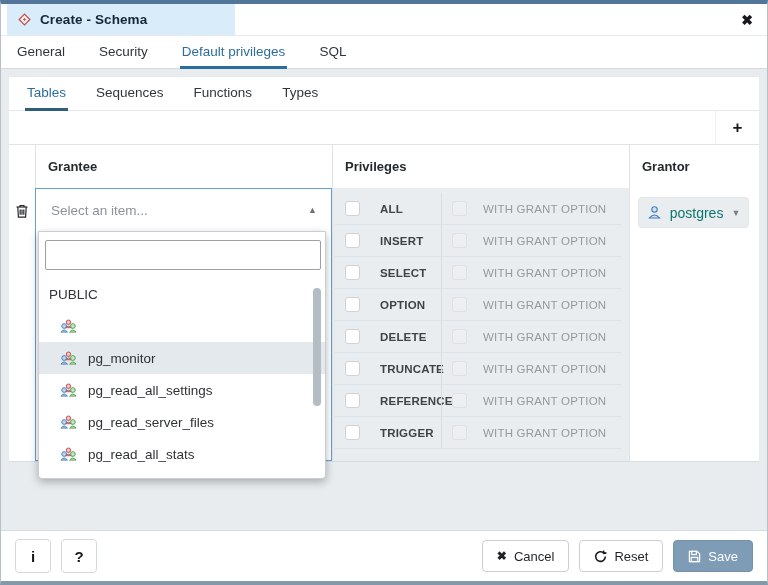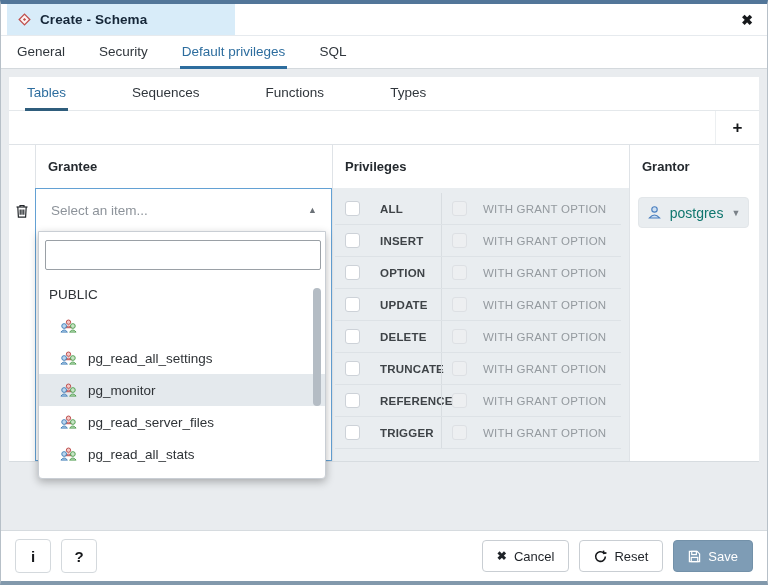--- a/index.html
+++ b/index.html
@@ -22,21 +22,21 @@
 
   
   .tabbar { height:34px; border-top:1px solid #e6eaee; border-bottom:1px solid #d4d9dd; display:flex; align-items:stretch; padding-left:14px; background:#fff; }
   .tab { display:flex; align-items:center; padding:0 2px; margin-right:30px; font-size:13.5px; color:#30363c; border-bottom:3px solid transparent; margin-bottom:-1px; cursor:pointer; }
   .tab.active { color:#2d6d9e; border-bottom-color:#2d6d9e; }
 
   
   .content { flex:1; background:#e9ecef; padding:8px 8px 0 8px; position:relative; }
   .panel { background:#fff; border-bottom:1px solid #d7dce0; }
 
-  .subtabbar { height:34px; border-bottom:1px solid #e4e8eb; display:flex; align-items:stretch; padding-left:16px;gap:36px; }
+  .subtabbar { height:34px; border-bottom:1px solid #e4e8eb; display:flex; align-items:stretch; padding-left:16px; }
   .subtab { display:flex; align-items:center; padding:0 2px; margin-right:26px; font-size:13.5px; color:#30363c; border-bottom:3px solid transparent; margin-bottom:-1px; cursor:pointer; }
   .subtab.active { color:#2d6d9e; border-bottom-color:#2f5d7c; }
 
   .toolbar { height:34px; border-bottom:1px solid #dfe3e7; display:flex; align-items:center; justify-content:flex-end; }
   .addbtn { width:44px; height:100%; border:none; border-left:1px solid #eceff1; background:#fff; font-size:17px; font-weight:bold; color:#16181b; cursor:pointer; }
 
   .gheader { display:flex; height:43px; }
   .gheader .hcell { display:flex; align-items:center; padding-left:12px; font-size:13px; font-weight:bold; color:#24292e; border-left:1px solid #dfe3e7; }
   .grow { display:flex; height:273px;justify-content:space-between; }
 
@@ -194,60 +194,60 @@
                         <path d="M2 14.4 Q5.4 10 8.8 14.4 Z"></path>
                       </g>
                     <g stroke="#4f9d4f" fill="#c9e5c6">
                         <circle cx="14.6" cy="8" r="2.5"></circle>
                         <path d="M11.2 14.4 Q14.6 10 18 14.4 Z"></path>
                       </g>
                   </svg>
                 </span>
               </div>
 
+              <div class="ditem iconed sel">
+                <span class="role-icon">
+                  <svg width="19" height="16" viewBox="0 0 20 16" stroke-width="1">
+                    <g stroke="#b94a48" fill="#f4c7c6">
+                        <circle cx="10" cy="4" r="2.3"></circle>
+                        <path d="M6.9 9.8 Q10 6.2 13.1 9.8 Z"></path>
+                      </g>
+                    <g stroke="#3f7cb6" fill="#bcd7ef">
+                        <circle cx="5.4" cy="8" r="2.5"></circle>
+                        <path d="M2 14.4 Q5.4 10 8.8 14.4 Z"></path>
+                      </g>
+                    <g stroke="#4f9d4f" fill="#c9e5c6">
+                        <circle cx="14.6" cy="8" r="2.5"></circle>
+                        <path d="M11.2 14.4 Q14.6 10 18 14.4 Z"></path>
+                      </g>
+                  </svg>
+                </span>
+                <span>pg_monitor</span>
+              </div>
+
               <div class="ditem iconed">
                 <span class="role-icon">
                   <svg width="19" height="16" viewBox="0 0 20 16" stroke-width="1">
                     <g stroke="#b94a48" fill="#f4c7c6">
                         <circle cx="10" cy="4" r="2.3"></circle>
                         <path d="M6.9 9.8 Q10 6.2 13.1 9.8 Z"></path>
                       </g>
                     <g stroke="#3f7cb6" fill="#bcd7ef">
                         <circle cx="5.4" cy="8" r="2.5"></circle>
                         <path d="M2 14.4 Q5.4 10 8.8 14.4 Z"></path>
                       </g>
                     <g stroke="#4f9d4f" fill="#c9e5c6">
                         <circle cx="14.6" cy="8" r="2.5"></circle>
                         <path d="M11.2 14.4 Q14.6 10 18 14.4 Z"></path>
                       </g>
                   </svg>
                 </span>
                 <span>pg_read_all_settings</span>
               </div>
 
-              <div class="ditem iconed sel">
-                <span class="role-icon">
-                  <svg width="19" height="16" viewBox="0 0 20 16" stroke-width="1">
-                    <g stroke="#b94a48" fill="#f4c7c6">
-                        <circle cx="10" cy="4" r="2.3"></circle>
-                        <path d="M6.9 9.8 Q10 6.2 13.1 9.8 Z"></path>
-                      </g>
-                    <g stroke="#3f7cb6" fill="#bcd7ef">
-                        <circle cx="5.4" cy="8" r="2.5"></circle>
-                        <path d="M2 14.4 Q5.4 10 8.8 14.4 Z"></path>
-                      </g>
-                    <g stroke="#4f9d4f" fill="#c9e5c6">
-                        <circle cx="14.6" cy="8" r="2.5"></circle>
-                        <path d="M11.2 14.4 Q14.6 10 18 14.4 Z"></path>
-                      </g>
-                  </svg>
-                </span>
-                <span>pg_monitor</span>
-              </div>
-
               <div class="ditem iconed">
                 <span class="role-icon">
                   <svg width="19" height="16" viewBox="0 0 20 16" stroke-width="1">
                     <g stroke="#b94a48" fill="#f4c7c6">
                         <circle cx="10" cy="4" r="2.3"></circle>
                         <path d="M6.9 9.8 Q10 6.2 13.1 9.8 Z"></path>
                       </g>
                     <g stroke="#3f7cb6" fill="#bcd7ef">
                         <circle cx="5.4" cy="8" r="2.5"></circle>
                         <path d="M2 14.4 Q5.4 10 8.8 14.4 Z"></path>
@@ -303,31 +303,31 @@
                 <span class="plabel">INSERT</span>
               </div>
             <div class="pright">
                 <span class="cb cb-dis"></span>
                 <span class="glabel">WITH GRANT OPTION</span>
               </div>
           </div>
           <div class="prow">
             <div class="pleft">
                 <span class="cb"></span>
+                <span class="plabel">SELECT</span>
+              </div>
+            <div class="pright">
+                <span class="cb cb-dis"></span>
+                <span class="glabel">WITH GRANT OPTION</span>
+              </div>
+          </div>
+          <div class="prow">
+            <div class="pleft">
+                <span class="cb"></span>
                 <span class="plabel">OPTION</span>
-              </div>
-            <div class="pright">
-                <span class="cb cb-dis"></span>
-                <span class="glabel">WITH GRANT OPTION</span>
-              </div>
-          </div>
-          <div class="prow">
-            <div class="pleft">
-                <span class="cb"></span>
-                <span class="plabel">UPDATE</span>
               </div>
             <div class="pright">
                 <span class="cb cb-dis"></span>
                 <span class="glabel">WITH GRANT OPTION</span>
               </div>
           </div>
           <div class="prow">
             <div class="pleft">
                 <span class="cb"></span>
                 <span class="plabel">DELETE</span>

